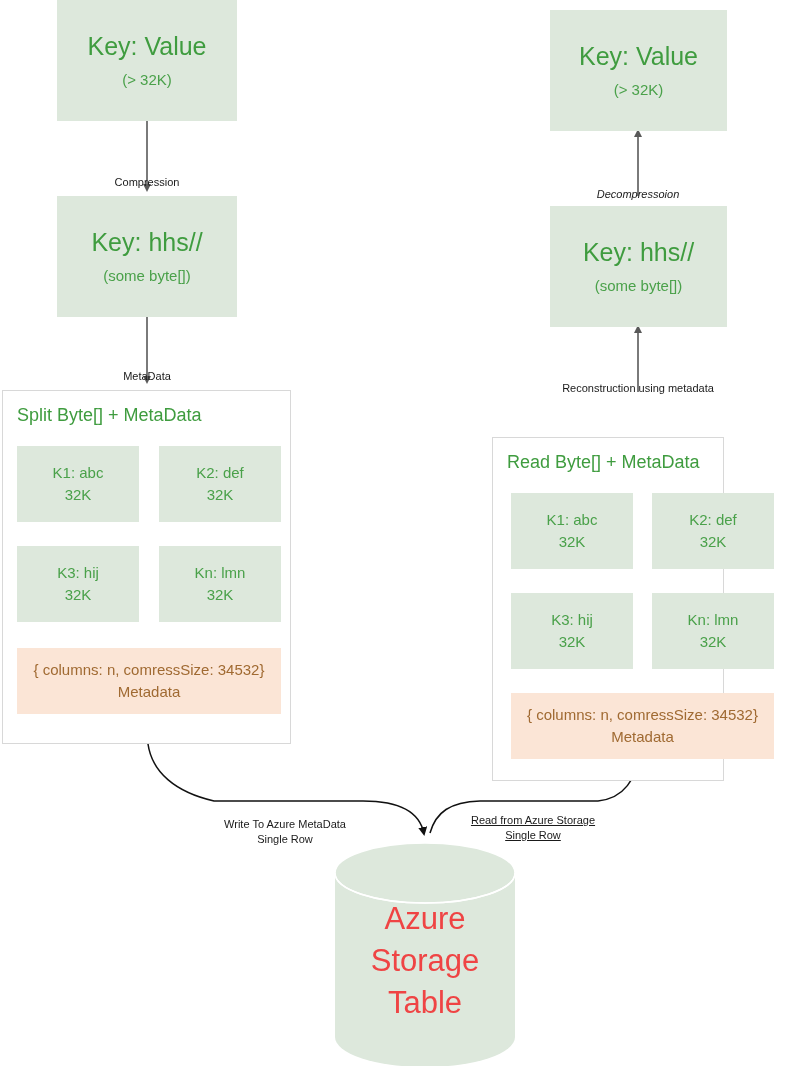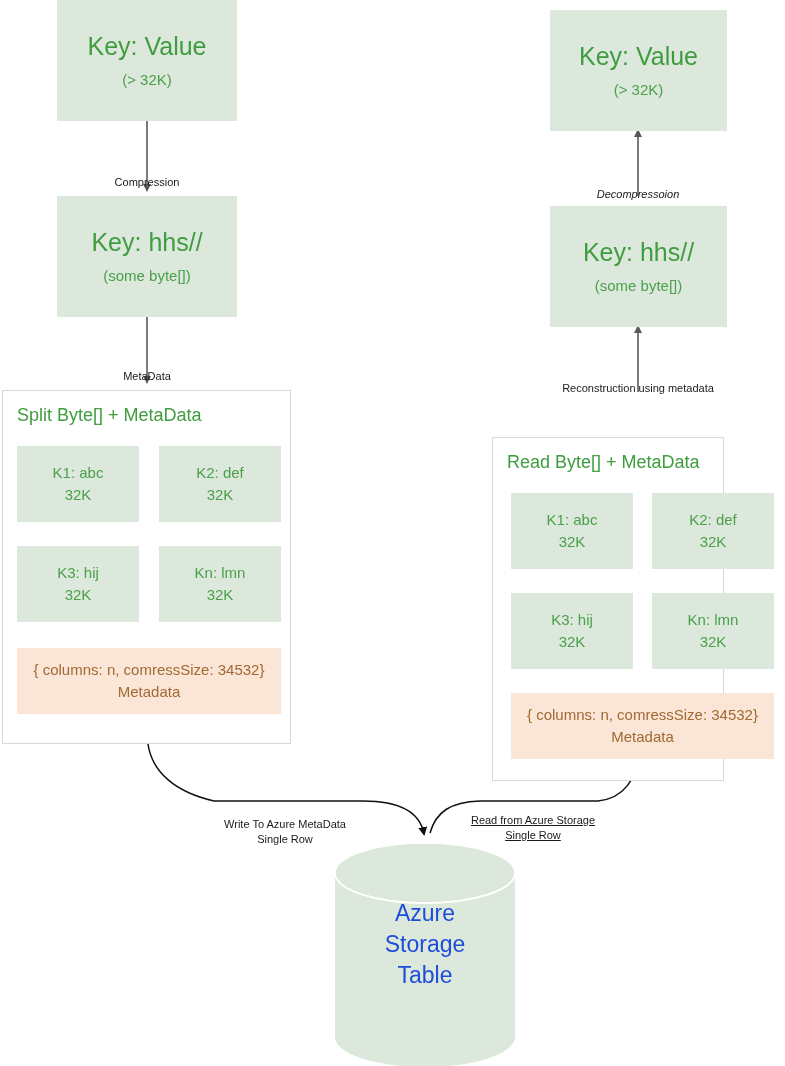--- a/index.html
+++ b/index.html
@@ -95,22 +95,22 @@
     font-size: 11px;
     color: #1a1a1a;
     white-space: pre;
     line-height: 1.35;
     text-align: center;
     margin-top: 24px;
   }
   .cyl-label {
     position: absolute;
     text-align: center;
-    font-size: 23px;
-    color: #1d4ed8;
+    font-size: 31px;
+    color: #ef4444;
     line-height: 1.35;
     white-space: pre-line;
   }
 </style>
 </head>
 <body>
 
 <div id="canvas">
 
   <svg class="svg-layer" viewBox="0 0 785 1066">

